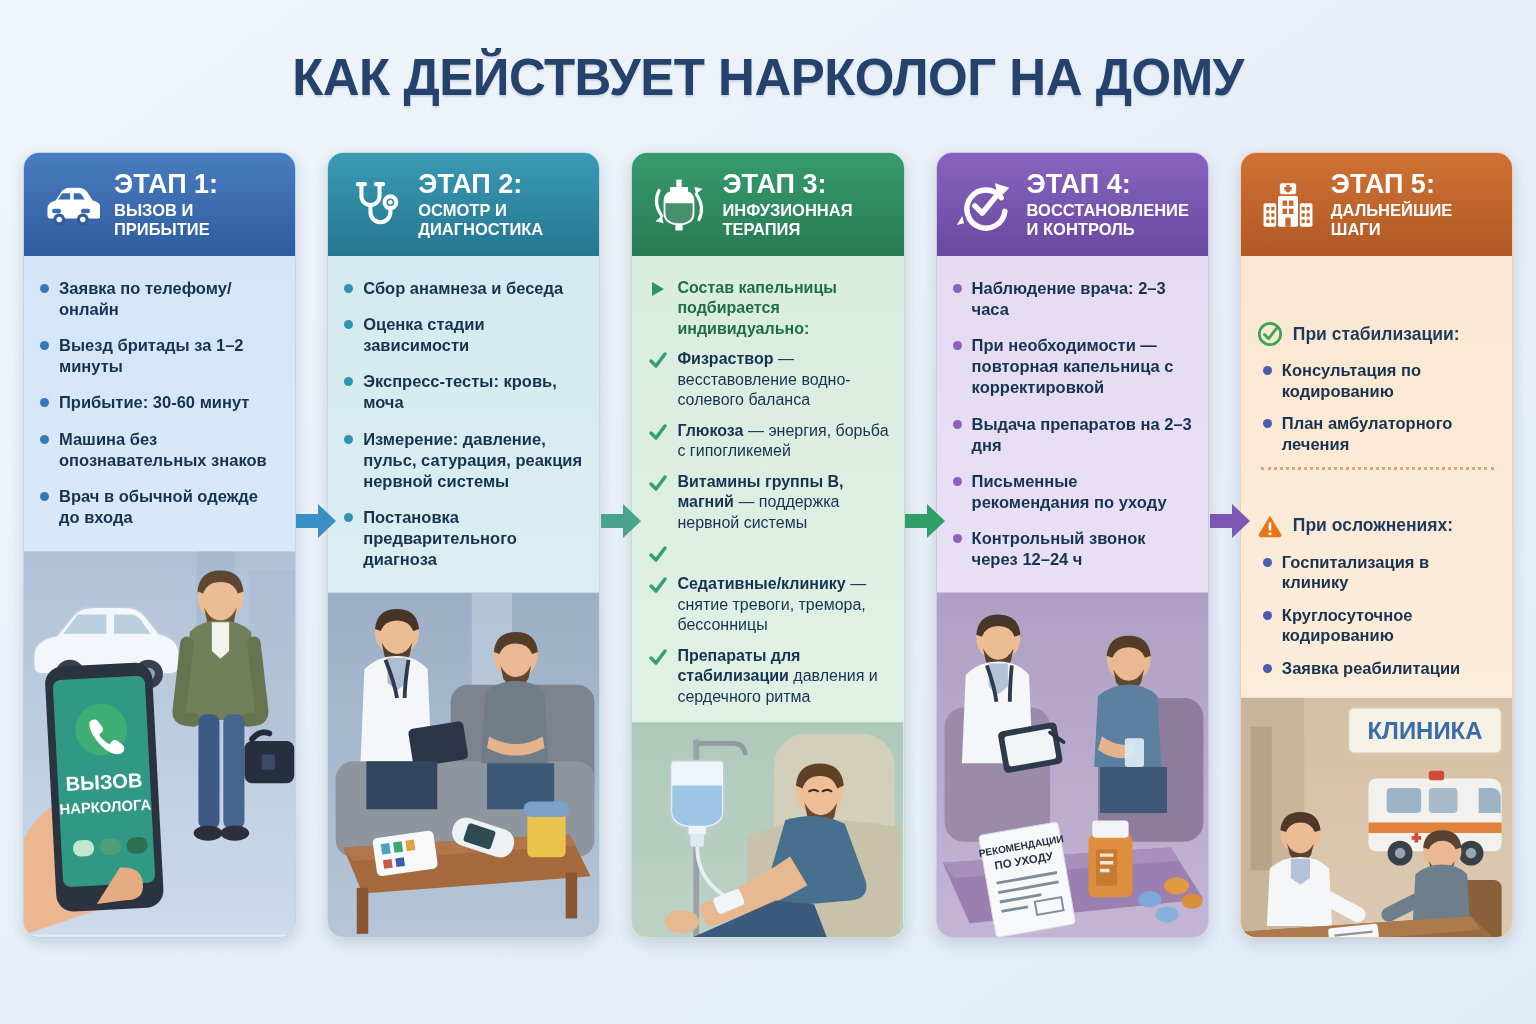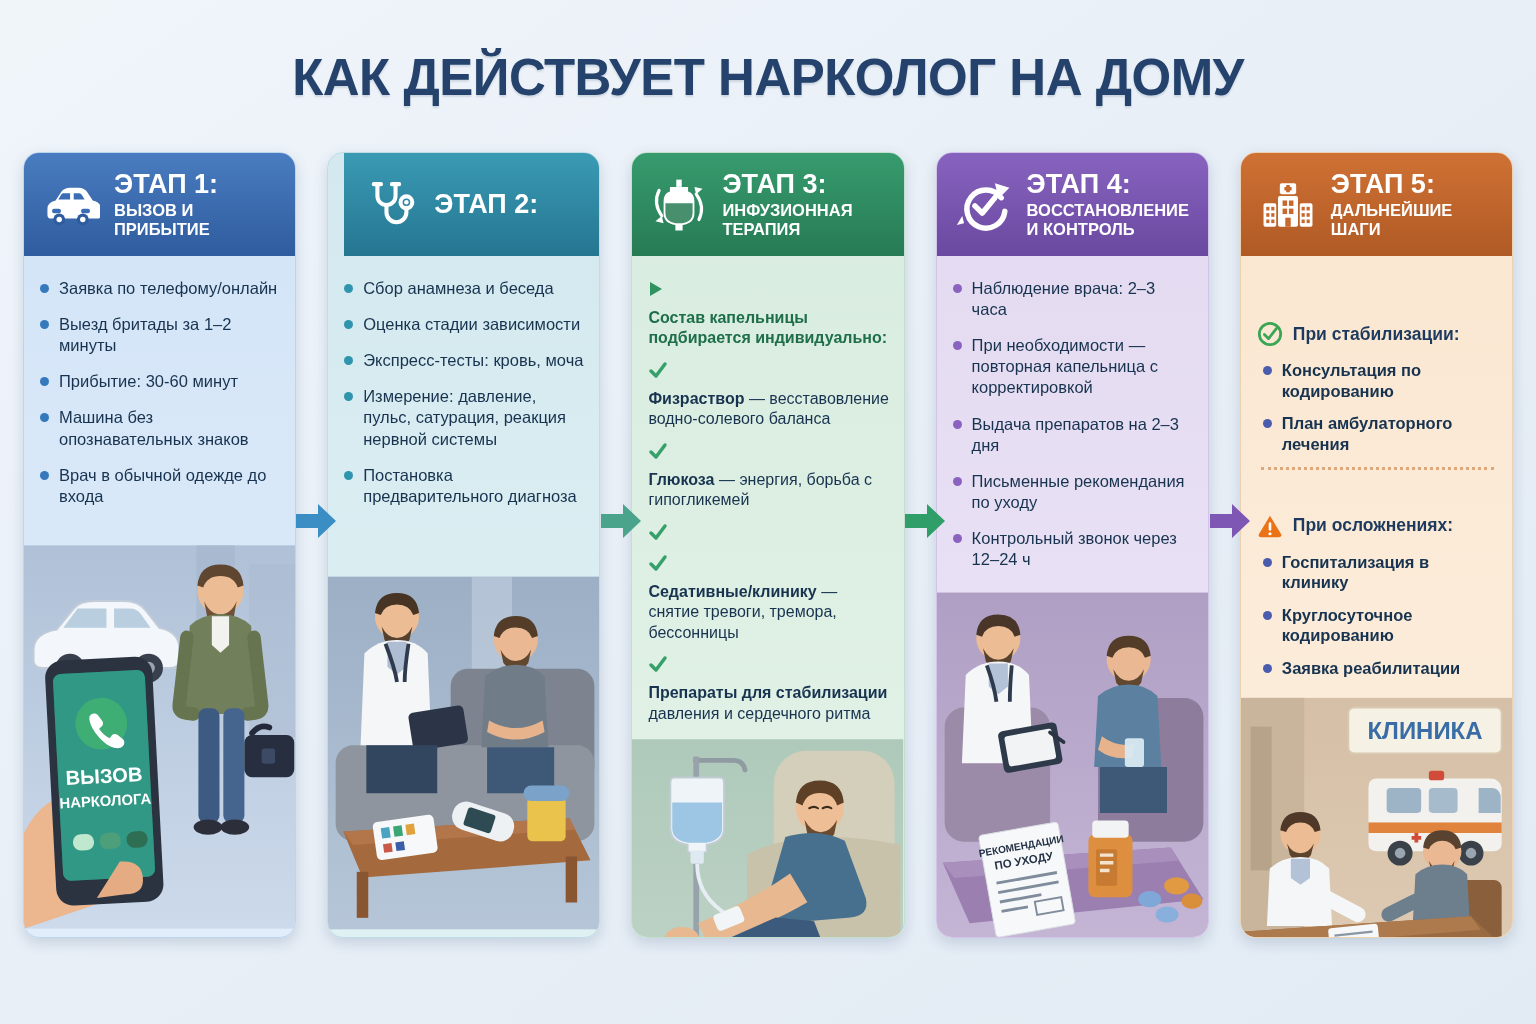--- a/index.html
+++ b/index.html
@@ -13,41 +13,41 @@
           display:flex; gap:31px; }
   .card { flex:1 1 0; display:flex; flex-direction:column; border-radius:16px;
           overflow:hidden; box-shadow:0 5px 14px rgba(40,70,110,0.18); border:1px solid rgba(255,255,255,0.6); }
   .card-header { height:103px; flex:0 0 103px; display:flex; align-items:center;
           padding:0 10px 0 18px; gap:14px; color:#fff; }
   .stage-icon { width:58px; height:58px; flex:0 0 58px; }
   .stage-label { font-size:27px; font-weight:bold; line-height:1.05; }
   .stage-subtitle { font-size:16.5px; font-weight:bold; line-height:1.15; margin-top:3px; }
   .card-body { flex:1 1 auto; padding:22px 14px 0 16px; }
   .blist { list-style:none; }
-  .blist li { display:flex; gap:10px; margin-bottom:15px; font-size:16.5px; font-weight:400;
+  .blist li { display:flex; gap:10px; margin-bottom:15px; font-size:16.5px; font-weight:700;
           color:#17334f; line-height:1.28; }
   .dot { width:9px; height:9px; border-radius:50%; margin-top:6px; flex:0 0 9px; }
   .illus { flex:0 0 auto; width:100%; display:block; }
   
   .s1 { --hc:#3a6db6; --hc2:#2f5c9e; background:linear-gradient(#d2e4f7,#e1edfb); border-color:#bcd5ef; }
   .s1 .card-header { background:linear-gradient(#497cc0,var(--hc2)); }
   .s1 .dot { background:#3579bc; }
   .s2 { --hc:#2e8ba6; --hc2:#257691; background:linear-gradient(#d3e9ef,#e0f1f4); border-color:#bedde5; }
-  .s2 .card-header { background:linear-gradient(#3a9ab4,var(--hc2));margin-left:16px; }
+  .s2 .card-header { background:linear-gradient(#3a9ab4,var(--hc2)); }
   .s2 .dot { background:#2f94ad; }
   .s3 { --hc:#2e8f63; --hc2:#277b54; background:linear-gradient(#d8ecdf,#e3f2e8); border-color:#c2e0cd; }
   .s3 .card-header { background:linear-gradient(#379b6e,var(--hc2)); }
   .s4 { --hc:#7c58b5; --hc2:#6a49a0; background:linear-gradient(#e3daf1,#ece4f6); border-color:#d2c4e8; }
   .s4 .card-header { background:linear-gradient(#8763bf,var(--hc2)); }
   .s4 .dot { background:#8a63c0; }
   .s5 { --hc:#c7682e; --hc2:#b05a25; background:linear-gradient(#fae6d0,#fcefde); border-color:#ecd2b4; }
   .s5 .card-header { background:linear-gradient(#cf7134,var(--hc2)); }
   
   .clist { list-style:none; }
-  .clist li { display:flex; gap:9px; margin-bottom:10px; font-size:16px; color:#17334f; line-height:1.28;flex-direction:column; }
+  .clist li { display:flex; gap:9px; margin-bottom:10px; font-size:16px; color:#17334f; line-height:1.28; }
   .clist .mark { flex:0 0 20px; margin-top:1px; }
   .intro-item { color:#1d6e49; font-weight:bold; }
   .clist .lead { font-weight:bold; }
   .clist .rest { font-weight:500; }
   
   .sec-title { display:flex; align-items:center; gap:10px; font-size:17.5px; font-weight:bold;
           color:#1d3a5e; margin-bottom:13px;margin-top:43px; }
   .sec-icon { width:26px; height:26px; flex:0 0 26px; }
   .slist { list-style:none; margin-left:6px; }
   .slist li { display:flex; gap:10px; margin-bottom:12px; font-size:16.5px; font-weight:600;
@@ -176,20 +176,21 @@
           <g fill="none" stroke="#fff" stroke-width="4.5" stroke-linecap="round">
             <path d="M17 9 v13 a10 10 0 0 0 20 0 V9"></path>
             <path d="M13 9 h8 M33 9 h8"></path>
             <path d="M27 33 v7 a11 11 0 0 0 22 0 v-5"></path>
             <circle cx="49" cy="29" r="6.5"></circle>
           </g>
           <circle cx="49" cy="29" r="2.5" fill="#fff"></circle>
         </svg>
         <div>
           <div class="stage-label">ЭТАП 2:</div>
+          <div class="stage-subtitle">ОСМОТР И ДИАГНОСТИКА</div>
         </div>
       </div>
       <div class="card-body">
         <ul class="blist" style="--li:13px">
           <li>
               <span class="dot"></span>
               <span>Сбор анамнеза и беседа</span>
             </li>
           <li>
               <span class="dot"></span>
@@ -295,20 +296,26 @@
             <svg class="mark" width="20" height="20" viewBox="0 0 20 20">
                 <path d="M3 11 L8 16 L17 4" stroke="#36a06a" stroke-width="3.5" fill="none" stroke-linecap="round" stroke-linejoin="round"></path>
               </svg>
             <span><span class="lead">Физраствор</span><span class="rest"> — весставовление водно-солевого баланса</span></span>
           </li>
           <li>
             <svg class="mark" width="20" height="20" viewBox="0 0 20 20">
                 <path d="M3 11 L8 16 L17 4" stroke="#36a06a" stroke-width="3.5" fill="none" stroke-linecap="round" stroke-linejoin="round"></path>
               </svg>
             <span><span class="lead">Глюкоза</span><span class="rest"> — энергия, борьба с гипогликемей</span></span>
+          </li>
+          <li>
+            <svg class="mark" width="20" height="20" viewBox="0 0 20 20">
+                <path d="M3 11 L8 16 L17 4" stroke="#36a06a" stroke-width="3.5" fill="none" stroke-linecap="round" stroke-linejoin="round"></path>
+              </svg>
+            <span><span class="lead">Витамины группы В, магний</span><span class="rest"> — поддержка нервной системы</span></span>
           </li>
           <li>
             <svg class="mark" width="20" height="20" viewBox="0 0 20 20">
                 <path d="M3 11 L8 16 L17 4" stroke="#36a06a" stroke-width="3.5" fill="none" stroke-linecap="round" stroke-linejoin="round"></path>
               </svg>
           </li>
           <li>
             <svg class="mark" width="20" height="20" viewBox="0 0 20 20">
                 <path d="M3 11 L8 16 L17 4" stroke="#36a06a" stroke-width="3.5" fill="none" stroke-linecap="round" stroke-linejoin="round"></path>
               </svg>

